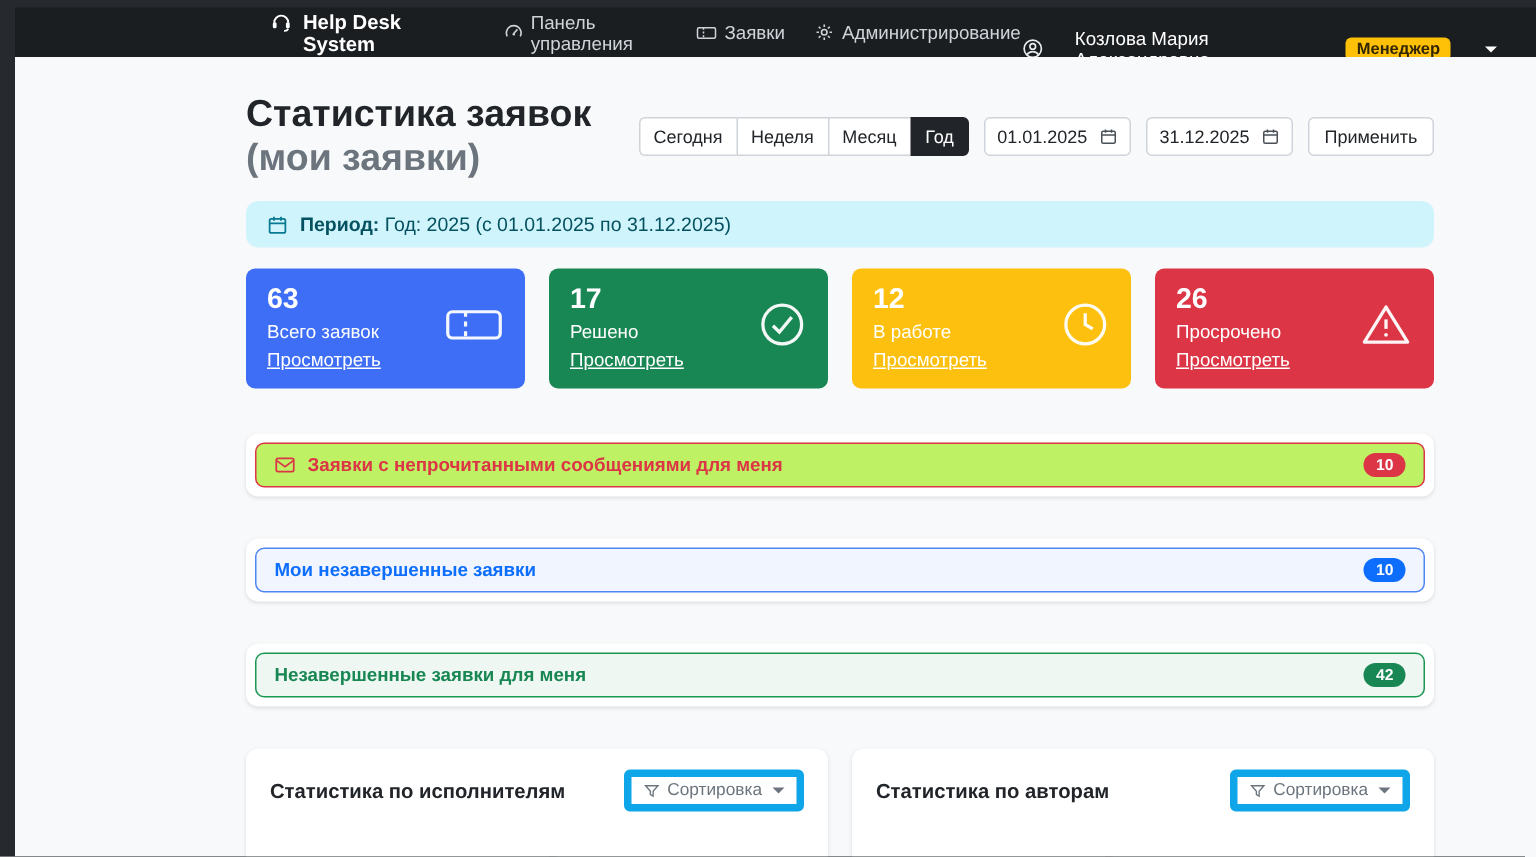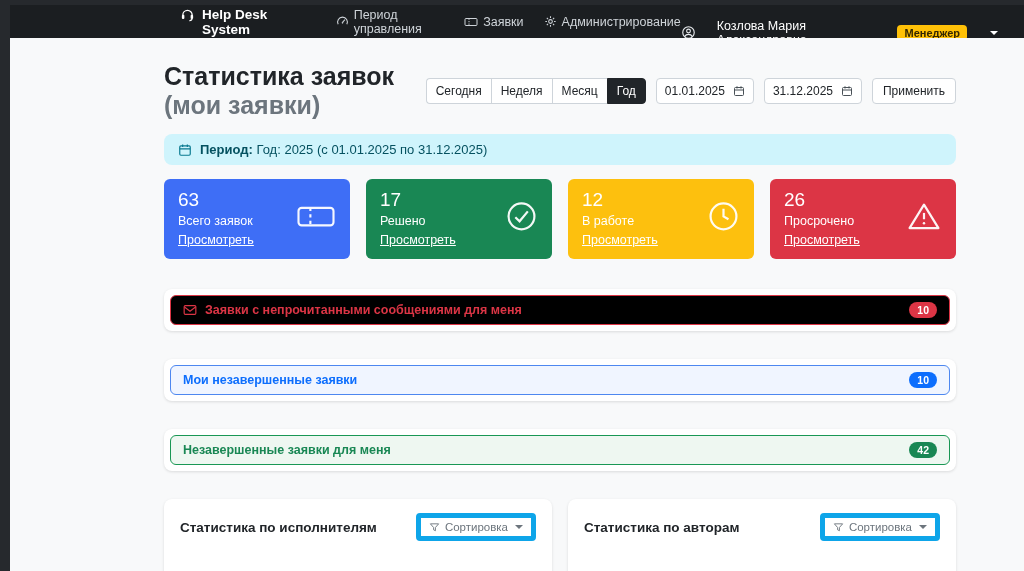--- a/index.html
+++ b/index.html
@@ -31,30 +31,30 @@
   .btn-group button.active { background: #212529; border-color: #212529; color: #fff; }
   .date-input { display: flex; align-items: center; gap: 8px; background: #fff; border: 1px solid #ced4da; border-radius: 4px; padding: 5px 8px; font-size: 12px; color: #212529; cursor: text; }
   .apply-btn { font-size: 12px; padding: 5px 10px; background: #fff; border: 1px solid #ced4da; border-radius: 4px; color: #212529; cursor: pointer; font-family: inherit; }
 
   .alert-info { display: flex; align-items: center; gap: 8px; background: #cff4fc; color: #055160; border-radius: 8px; padding: 8px 14px; font-size: 13px; margin-bottom: 14px; }
   .alert-info b { font-weight: 700; }
 
   
   .cards { display: flex; gap: 16px; margin-bottom: 30px; }
   .stat-card { position: relative; width: 186px; height: 80px; border-radius: 6px; padding: 10px 14px; color: #fff; }
-  .stat-value { font-size: 19px; font-weight: 400; line-height: 1.2; }
+  .stat-value { font-size: 19px; font-weight: 700; line-height: 1.2; }
   .stat-label { font-size: 12.5px; margin-top: 2px; }
   .stat-link { display: inline-block; margin-top: 5px; color: #fff; font-size: 12.5px; text-decoration: underline; cursor: pointer; }
   .stat-icon { position: absolute; right: 14px; top: 50%; transform: translateY(-58%); opacity: 0.95; }
 
   
   .panel-card { background: #fff; border-radius: 8px; box-shadow: 0 1px 3px rgba(0,0,0,0.12); padding: 6px; margin-bottom: 28px; }
   .panel-bar { display: flex; align-items: center; justify-content: space-between; height: 30px; border-radius: 6px; padding: 0 12px; cursor: pointer; font-size: 12.5px; font-weight: 700; }
   .panel-left { display: flex; align-items: center; gap: 8px; }
-  .panel-red   { border: 1px solid #dc3545; background: #000000; color: #dc3545; }
+  .panel-red   { border: 1px solid #dc3545; background: #bef264; color: #dc3545; }
   .panel-blue  { border: 1px solid #4d87f0; background: #f0f5ff; color: #0d6efd; }
   .panel-green { border: 1px solid #199754; background: #eef7f1; color: #198754; }
   .pill { color: #fff; font-size: 10.5px; font-weight: 700; padding: 2px 8px; border-radius: 10px; }
   .pill-red { background: #dc3545; } .pill-blue { background: #0d6efd; } .pill-green { background: #198754; }
 
   
   .tables-row { display: flex; gap: 16px; }
   .table-card { width: 388px; height: 150px; background: #fff; border-radius: 8px; box-shadow: 0 1px 3px rgba(0,0,0,0.12); padding: 14px 16px; }
   .table-head { display: flex; align-items: center; justify-content: space-between; margin-bottom: 24px; }
   .table-title { font-size: 13.5px; font-weight: 700; color: #212529; }
@@ -82,21 +82,21 @@
     </div>
     <div class="nav-links">
       <a class="nav-link">
         <span>
           <svg width="13" height="13" viewBox="0 0 24 24" fill="none" stroke="#cfd4d9" stroke-width="2">
             <path d="M4 17a9 9 0 1 1 16 0"></path>
               <path d="M12 13.5l4.5-5"></path>
             <circle cx="12" cy="14.5" r="1.5" fill="#cfd4d9" stroke="none"></circle>
           </svg>
         </span>
-        <span>Период управления</span>
+        <span>Панель управления</span>
       </a>
       <a class="nav-link">
         <span>
           <svg width="14" height="12" viewBox="0 0 28 22" fill="none" stroke="#cfd4d9" stroke-width="2">
             <rect x="2" y="4" width="24" height="14" rx="2"></rect>
             <path d="M10 4v14" stroke-dasharray="2.5 2.5"></path>
           </svg>
         </span>
         <span>Заявки</span>
       </a>

